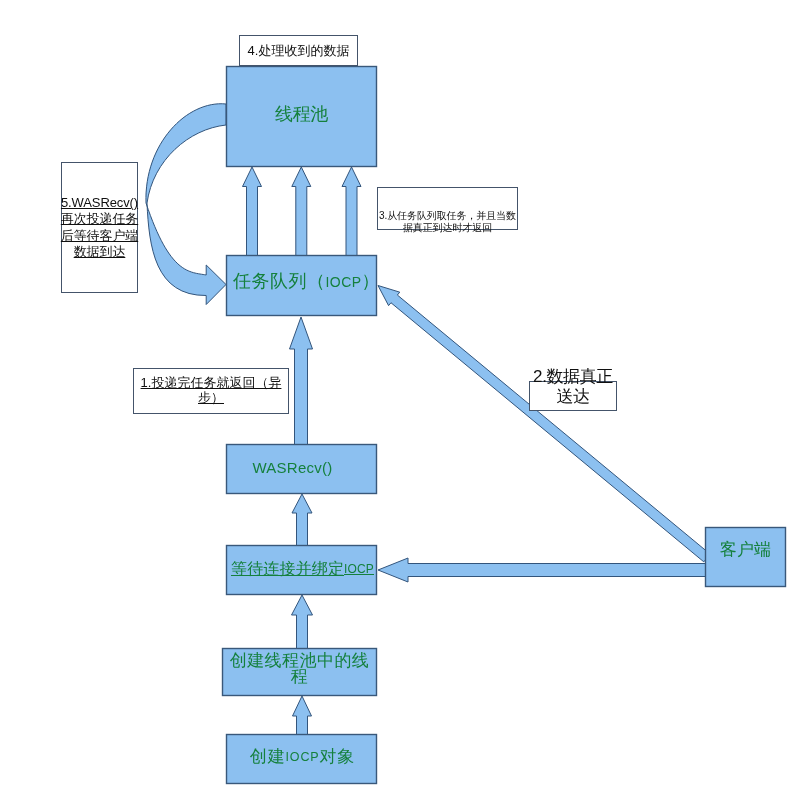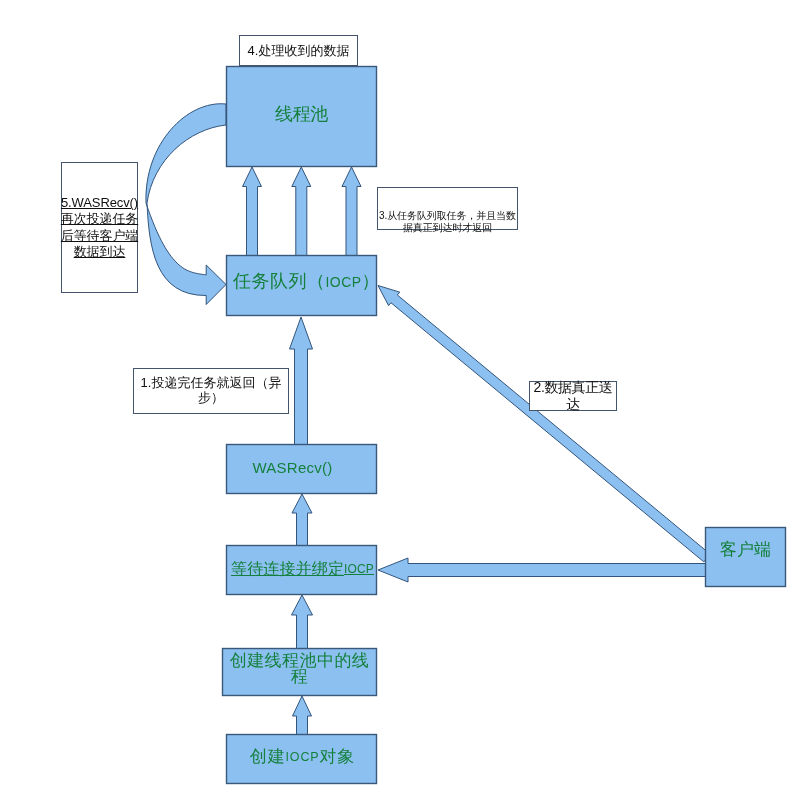--- a/index.html
+++ b/index.html
@@ -56,16 +56,16 @@
       <div class="node-label" style="left: 228px; top: 64px; width: 147px; height: 101px; font-size: 18px; letter-spacing: -0.4px; line-height: 1.2;">线程池</div>
       <div class="node-label" style="left: 226.5px; top: 254px; width: 160px; height: 56px; font-size: 18px; letter-spacing: 0.5px; line-height: 1.2;">任务队列（<span style="font-size:14px">IOCP</span>）</div>
       <div class="node-label" style="left: 228px; top: 443px; width: 129px; height: 50px; font-size: 15px; letter-spacing: 0.25px; line-height: 1.2;">WASRecv()</div>
       <div class="node-label" style="left: 225px; top: 544px; width: 155px; height: 50px; font-size: 16px; letter-spacing: 0.15px; line-height: 1.2; text-decoration: underline;">等待连接并绑定<span style="font-size:12px">IOCP</span></div>
       <div class="node-label" style="left: 228.5px; top: 649px; width: 142px; height: 40px; font-size: 17px; letter-spacing: 0.45px; line-height: 0.95;">创建线程池中的线程</div>
       <div class="node-label" style="left: 229px; top: 732px; width: 147px; height: 50px; font-size: 17px; letter-spacing: 0.85px; line-height: 1.2;">创建<span style="font-size:12.5px">IOCP</span>对象</div>
       <div class="node-label" style="left: 707px; top: 526px; width: 77px; height: 48px; font-size: 17px; letter-spacing: 0.2px; line-height: 1.2;">客户端</div>
       <div class="note-label" style="left: 241px; top: 35px; width: 115px; height: 31px; font-size: 13px; letter-spacing: 0px; line-height: 1.2;">4.处理收到的数据</div>
       <div class="note-label" style="left: 59.5px; top: 162px; width: 80px; height: 131px; font-size: 13px; letter-spacing: -0.1px; line-height: 1.25; text-decoration: underline;">5.WASRecv()再次投递任务后等待客户端数据到达</div>
       <div class="note-label" style="left: 378px; top: 187px; width: 139px; height: 43px; font-size: 10px; letter-spacing: -0.1px; line-height: 1.2; margin-top: 13px;">3.从任务队列取任务，并且当数据真正到达时才返回</div>
-      <div class="note-label" style="left: 137px; top: 368px; width: 148px; height: 46px; font-size: 13px; letter-spacing: 0px; line-height: 1.15;">1.投递完任务就返回（异步）</div>
-      <div class="note-label" style="left: 530px; top: 381px; width: 86px; height: 30px; font-size: 14px; letter-spacing: -0.4px; line-height: 1.2;">2.数据真正送达</div>
+      <div class="note-label" style="left: 137px; top: 368px; width: 148px; height: 46px; font-size: 13px; letter-spacing: 0px; line-height: 1.15; text-decoration: underline;">1.投递完任务就返回（异步）</div>
+      <div class="note-label" style="left: 530px; top: 372px; width: 86px; height: 30px; font-size: 17px; letter-spacing: -0.4px; line-height: 1.2;">2.数据真正送达</div>
     </div>
 </div>
 
 </body></html>

